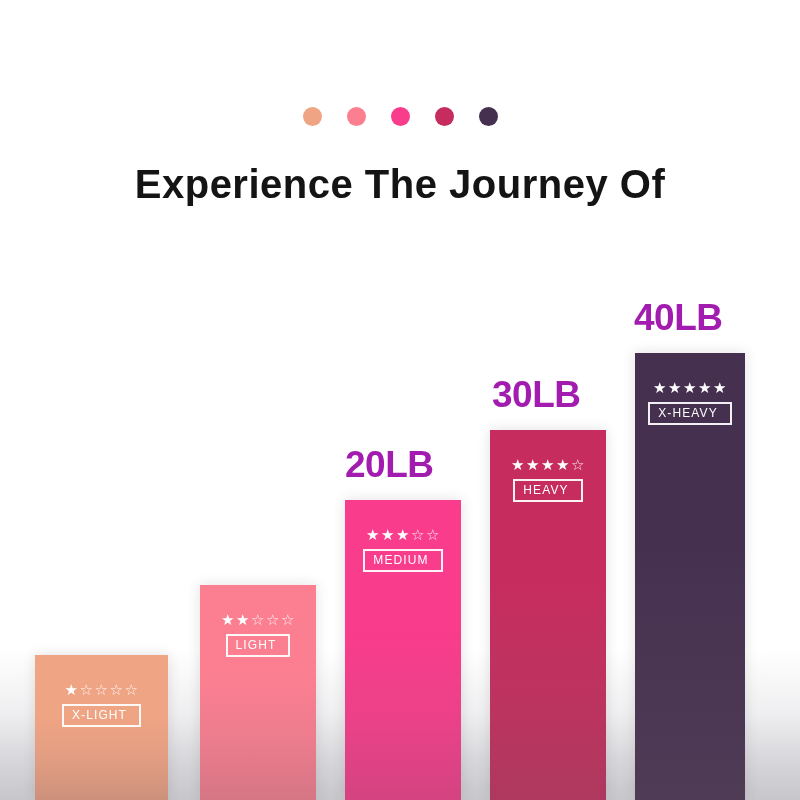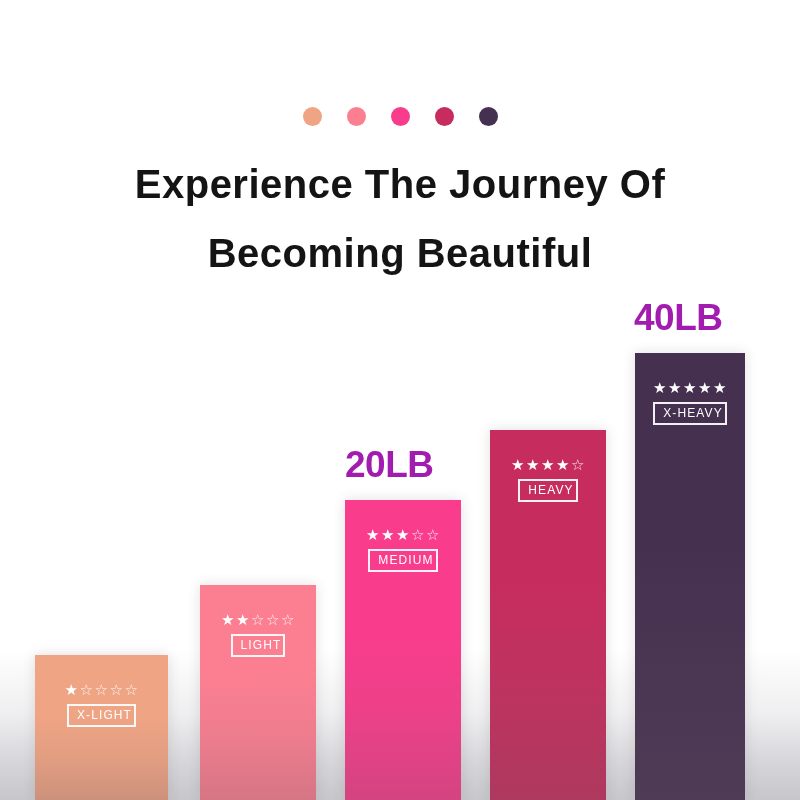--- a/index.html
+++ b/index.html
@@ -142,41 +142,40 @@
   }
   .stars .star.empty {
     color: rgba(255,255,255,0.88);
   }
   .level-tag {
     border: 2px solid rgba(255,255,255,0.93);
     color: #ffffff;
     font-size: 12px;
     font-weight: 400;
     letter-spacing: 1.1px;
-    padding: 3px 2px 4px 8px;
+    padding: 3px 12px 4px 8px;
     line-height: 1;
     white-space: nowrap;
   }
 </style>
 </head>
 <body>
 
 <div id="stage">
 
   <div id="dot-row">
       <div class="dot" style="background: rgb(239, 164, 132);"></div>
       <div class="dot" style="background: rgb(251, 127, 145);"></div>
       <div class="dot" style="background: rgb(250, 60, 140);"></div>
       <div class="dot" style="background: rgb(198, 45, 94);"></div>
       <div class="dot" style="background: rgb(69, 48, 80);"></div>
     </div>
 
   <div id="headline">
     <span class="hl-line">Experience The Journey Of</span>
-    <span class="hl-line">Becoming Beautiful</span>
   </div>
 
   <div id="floor-sheen"></div>
 
   <div id="chart">
       <div class="bar-slot" style="left: 35px; width: 133px; height: 145px;">
         <div class="bar" style="height: 145px; background: rgb(239, 164, 132);">
           <div class="bar-tint"></div>
         </div>
         <div class="bar-badge" style="bottom: 73px;">
@@ -229,20 +228,21 @@
           <div class="stars">
             <span class="star filled">★</span>
             <span class="star filled">★</span>
             <span class="star filled">★</span>
             <span class="star filled">★</span>
             <span class="star empty">☆</span>
           </div>
           <div class="level-tag">HEAVY</div>
         </div>
       </div>
+      <div class="weight-label" style="left: 492px; bottom: 387px;">30LB</div>
       <div class="bar-slot" style="left: 635px; width: 110px; height: 447px;">
         <div class="bar" style="height: 447px; background: rgb(69, 48, 80);">
           <div class="bar-tint"></div>
         </div>
         <div class="bar-badge" style="bottom: 375px;">
           <div class="stars">
             <span class="star filled">★</span>
             <span class="star filled">★</span>
             <span class="star filled">★</span>
             <span class="star filled">★</span>

